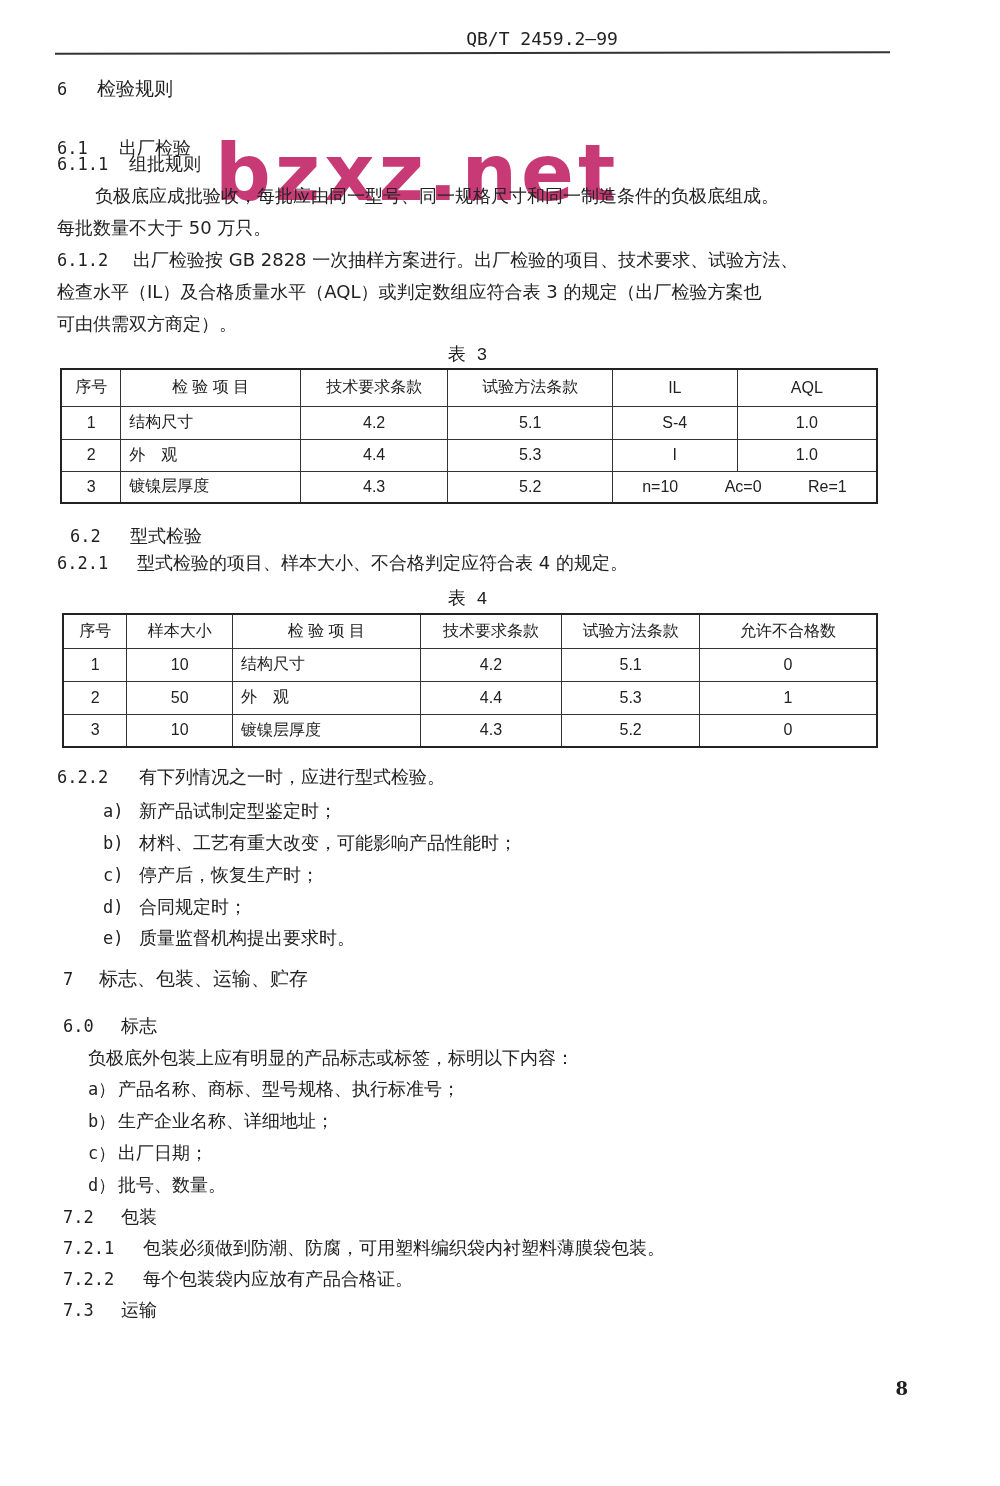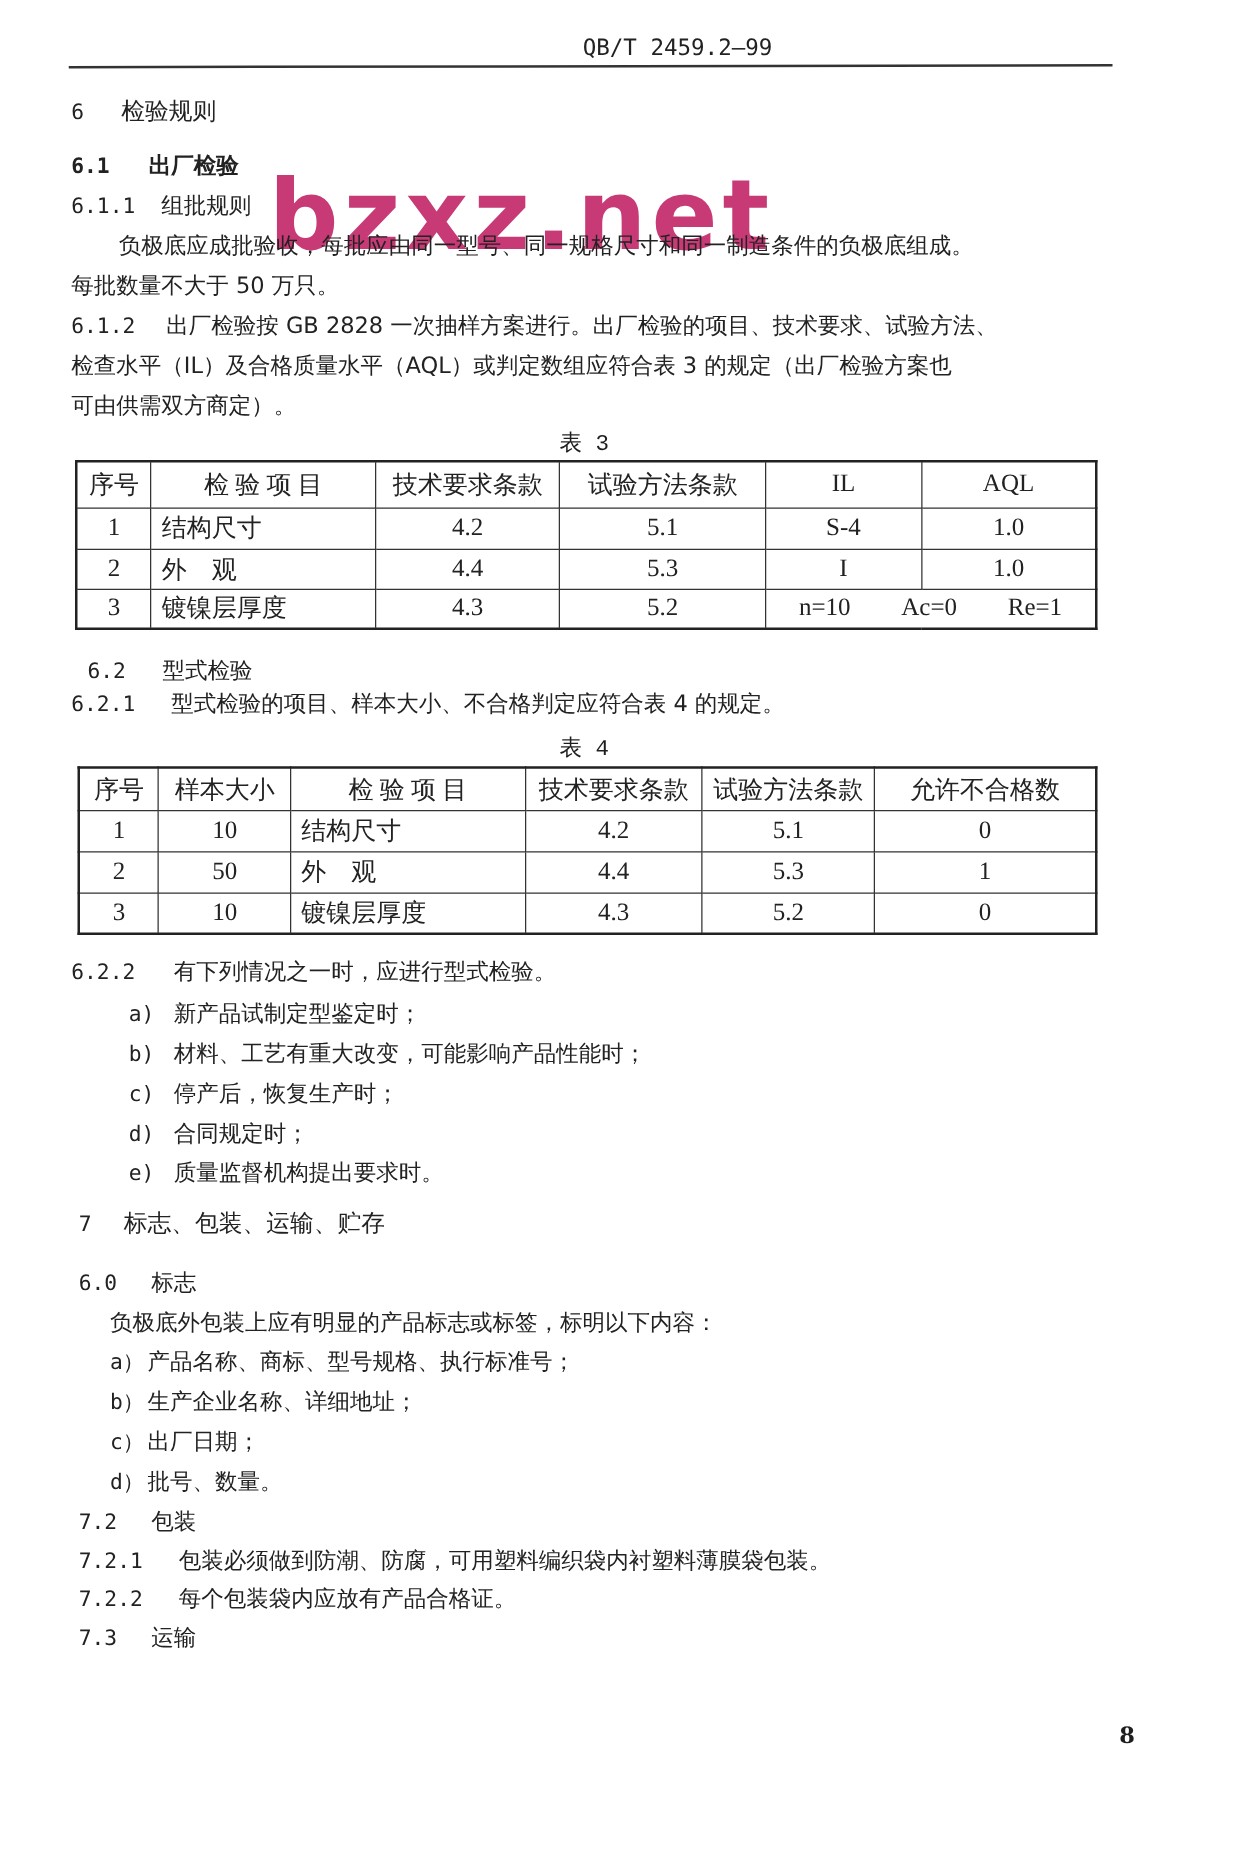--- a/index.html
+++ b/index.html
@@ -7,39 +7,39 @@
          font-family: "DejaVu Serif", "Liberation Serif", serif; color: #1e1e1e; }
   .abs { position: absolute; white-space: nowrap; }
   .hdr { left: 0; width: 1000px; top: 28px; text-align: center; font-family: "DejaVu Sans Mono", "Liberation Mono", monospace; font-size: 18px; letter-spacing: 0px; color: #222; margin-left: 42px; }
   .rule { left: 55px; top: 52px; width: 835px; height: 0; border-top: 2px solid #333; transform: rotate(-0.1deg); }
   .watermark { left: 215px; top: 128px; font-family: "DejaVu Sans", "Liberation Sans", sans-serif; font-weight: bold; font-size: 78px; color: #be185d; letter-spacing: 4px; opacity: 0.85; }
   .h1 { font-family: "DejaVu Sans", "Liberation Sans", sans-serif; font-size: 19px; color: #222; }
   .h2 { font-family: "DejaVu Sans", "Liberation Sans", sans-serif; font-size: 18px; color: #222; }
   .num { display: inline-block; font-family: "DejaVu Sans Mono", "Liberation Mono", monospace; font-size: 17px; }
   .p { font-family: "DejaVu Sans", "Liberation Sans", sans-serif; font-size: 18px; color: #222; }
   .caption { font-family: Liberation Mono, monospace; font-size: 18px; left: 0; width: 935px; text-align: center; }
-  table.tbl { position: absolute; border-collapse: collapse; font-family: Liberation Serif, serif; font-size: 20px; color: #222; padding-left: 32px; }
+  table.tbl { position: absolute; border-collapse: collapse; font-family: Liberation Sans, sans-serif; font-size: 16px; color: #222; padding-left: 32px; }
   table.tbl td, table.tbl th { border: 1.5px solid #333; padding: 0; font-weight: normal; text-align: center; vertical-align: middle; }
   table.tbl { border: 2.5px solid #222; }
   td.left { text-align: left !important; padding-left: 8px !important; }
   .aqlspan { display: flex; justify-content: space-around; padding: 0 6px; }
   .pageno { right: 92px; top: 1378px; font-family: "DejaVu Serif", serif; font-weight: bold; font-size: 18px; }
 </style>
 </head>
 <body>
 
 <div class="abs hdr">QB/T 2459.2—99</div>
 <div class="abs rule"></div>
 <div class="abs watermark">bzxz.net</div>
 
 <div class="abs h1" style="left:57px; top:76px;">
   <span class="num" style="width:40px">6</span><span>检验规则</span>
 </div>
 
-<div class="abs h2" style="left:57px; top:120px;font-weight:bold;">
+<div class="abs h2" style="left:57px; top:136px;">
   <span class="num" style="width:62px">6.1</span><span>出厂检验</span>
 </div>
 
 <div class="abs h2" style="left:57px; top:152px;">
   <span class="num" style="width:72px">6.1.1</span><span>组批规则</span>
 </div>
 
 <div class="abs p" style="left:95px; top:184px;">负极底应成批验收，每批应由同一型号、同一规格尺寸和同一制造条件的负极底组成。</div>
 <div class="abs p" style="left:57px; top:216px;">每批数量不大于 50 万只。</div>
 

